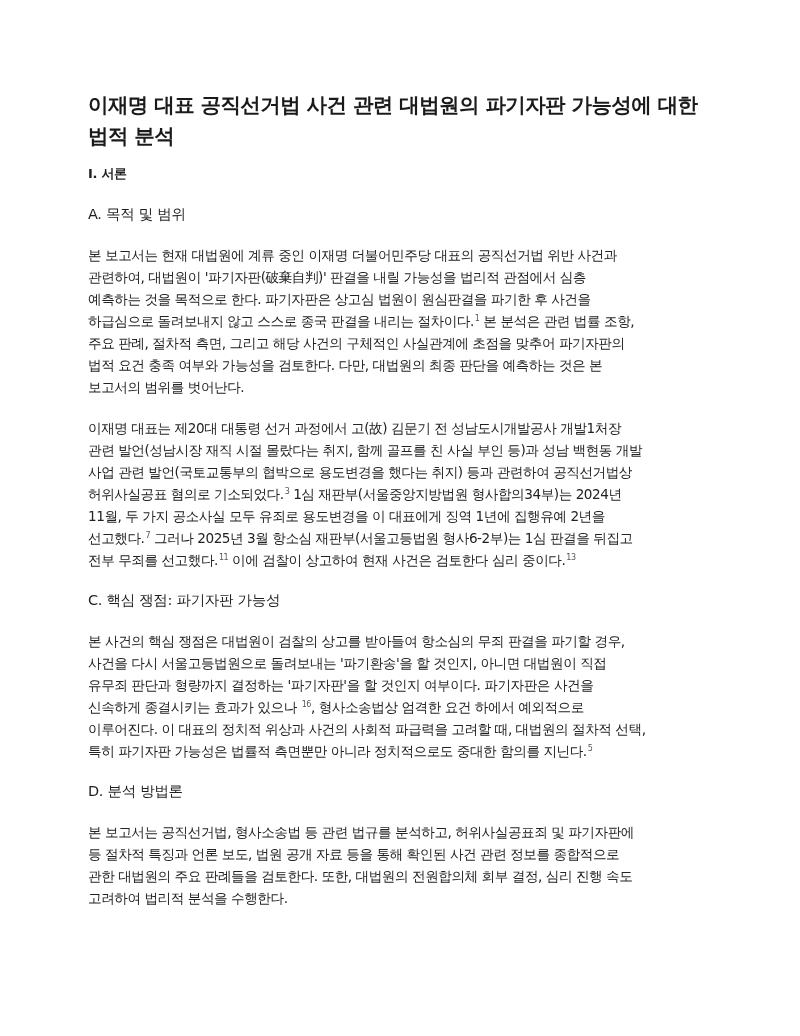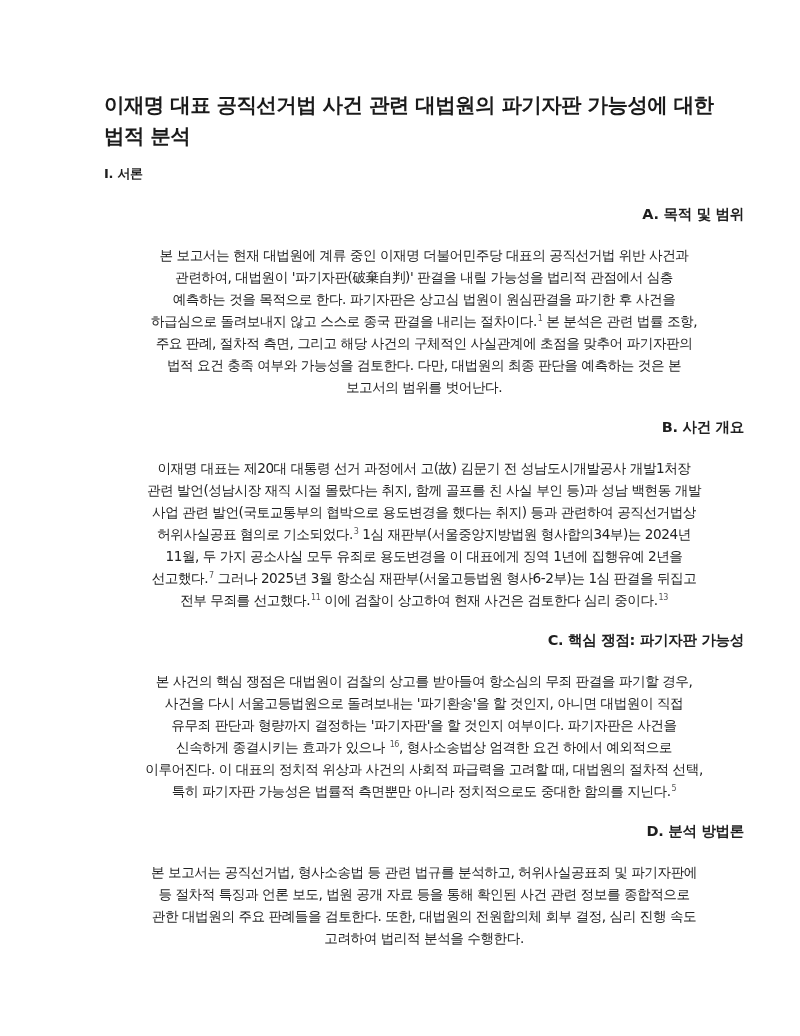--- a/index.html
+++ b/index.html
@@ -1,28 +1,28 @@
 <!DOCTYPE html>
 <html><head>
   <meta charset="utf-8">
   <style>
     html, body { margin: 0; padding: 0; background: #ffffff; }
     body { width: 800px; height: 1036px; overflow: hidden; position: relative; }
     .page {
-      position: absolute; left: 104px; top: 90px; width: 640px;
+      position: absolute; left: 88px; top: 90px; width: 640px;
       color: #1f1f1f;
       font-family: "DejaVu Sans", "Liberation Sans", sans-serif;
     }
     .title {
       font-size: 20.5px; font-weight: bold; line-height: 31px;
       margin: 0 0 12px 0; letter-spacing: -0.6px; color: #1a1a1a;
     }
     .h1 { font-size: 13px; font-weight: bold; margin: 0 0 20px 0; line-height: 20px; letter-spacing: -0.3px; }
-    .h2 { font-size: 14.5px; font-weight: bold; margin: 8px 0 20px 0; line-height: 20px; letter-spacing: -0.3px; text-align: right; }
-    .para { margin: 17px 0 19px 0; text-align: center; }
+    .h2 { font-size: 14.5px; font-weight: normal; margin: 8px 0 20px 0; line-height: 20px; letter-spacing: -0.3px; }
+    .para { margin: 17px 0 19px 0; }
     .line {
       display: block; white-space: nowrap;
       font-size: 13.6px; line-height: 22px; letter-spacing: -0.45px; color: #222;
     }
     sup.fn { font-size: 8px; color: #555; vertical-align: 5px; line-height: 0; margin-left: 1px; }
   </style>
 </head>
 <body>
 
 <div class="page">
@@ -37,21 +37,20 @@
       <h3 class="h2">A. 목적 및 범위</h3>
       <div class="para">
         <span class="line"><span>본 보고서는 현재 대법원에 계류 중인 이재명 더불어민주당 대표의 공직선거법 위반 사건과</span></span>
         <span class="line"><span>관련하여, 대법원이 '파기자판(破棄自判)' 판결을 내릴 가능성을 법리적 관점에서 심층</span></span>
         <span class="line"><span>예측하는 것을 목적으로 한다. 파기자판은 상고심 법원이 원심판결을 파기한 후 사건을</span></span>
         <span class="line"><span>하급심으로 돌려보내지 않고 스스로 종국 판결을 내리는 절차이다.</span><sup class="fn">1</sup><span> 본 분석은 관련 법률 조항,</span></span>
         <span class="line"><span>주요 판례, 절차적 측면, 그리고 해당 사건의 구체적인 사실관계에 초점을 맞추어 파기자판의</span></span>
         <span class="line"><span>법적 요건 충족 여부와 가능성을 검토한다. 다만, 대법원의 최종 판단을 예측하는 것은 본</span></span>
         <span class="line"><span>보고서의 범위를 벗어난다.</span></span>
       </div>
-      <h3 class="h2">B. 사건 개요</h3>
       <div class="para">
         <span class="line"><span>이재명 대표는 제20대 대통령 선거 과정에서 고(故) 김문기 전 성남도시개발공사 개발1처장</span></span>
         <span class="line"><span>관련 발언(성남시장 재직 시절 몰랐다는 취지, 함께 골프를 친 사실 부인 등)과 성남 백현동 개발</span></span>
         <span class="line"><span>사업 관련 발언(국토교통부의 협박으로 용도변경을 했다는 취지) 등과 관련하여 공직선거법상</span></span>
         <span class="line"><span>허위사실공표 혐의로 기소되었다.</span><sup class="fn">3</sup><span> 1심 재판부(서울중앙지방법원 형사합의34부)는 2024년</span></span>
         <span class="line"><span>11월, 두 가지 공소사실 모두 유죄로 용도변경을 이 대표에게 징역 1년에 집행유예 2년을</span></span>
         <span class="line"><span>선고했다.</span><sup class="fn">7</sup><span> 그러나 2025년 3월 항소심 재판부(서울고등법원 형사6-2부)는 1심 판결을 뒤집고</span></span>
         <span class="line"><span>전부 무죄를 선고했다.</span><sup class="fn">11</sup><span> 이에 검찰이 상고하여 현재 사건은 검토한다 심리 중이다.</span><sup class="fn">13</sup></span>
       </div>
       <h3 class="h2">C. 핵심 쟁점: 파기자판 가능성</h3>

